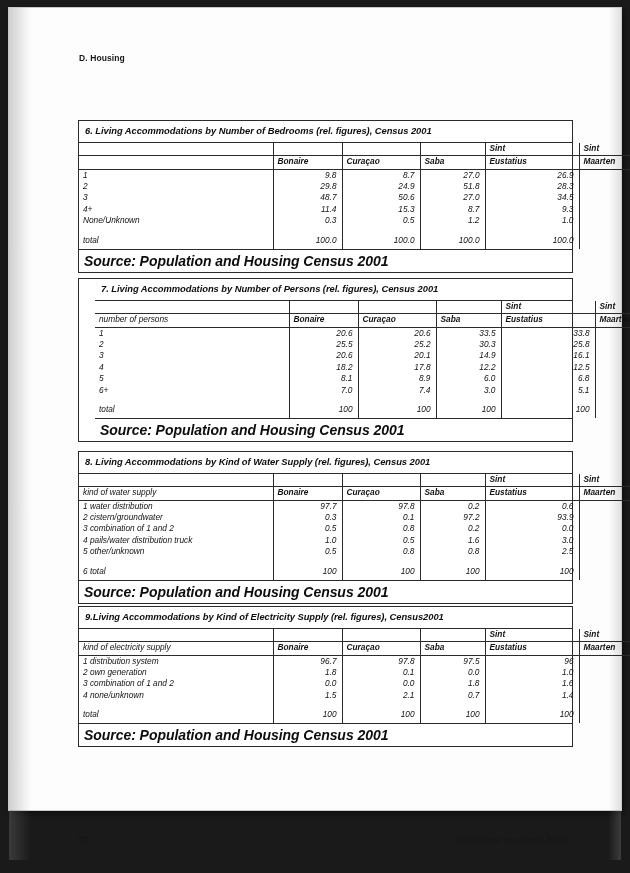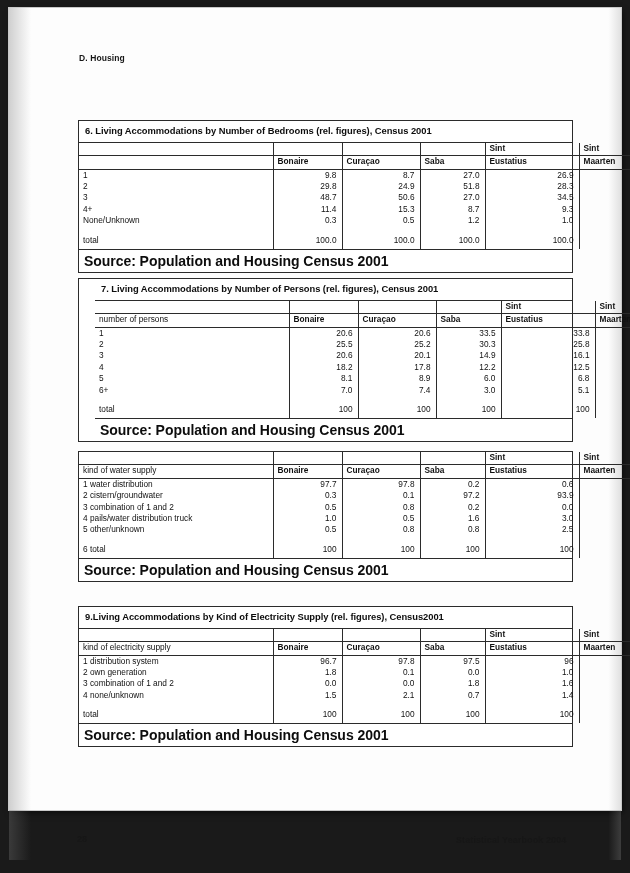--- a/index.html
+++ b/index.html
@@ -71,20 +71,21 @@
   }
 
   
   .tbl-wrap {
     position: absolute;
     left: 69px;
     width: 495px;
     border: 1px solid #2b2b2b;
     background: #fff;
     box-sizing: border-box;
+    font-style: italic;
   }
   .tbl-title {
     font-size: 9.4px;
     font-weight: bold;
     color: #0d0d0d;
     padding: 5px 6px 5px 6px;
     border-bottom: 1px solid #2b2b2b;
     line-height: 1.15;
     letter-spacing: -.05px;
   }
@@ -346,20 +347,21 @@
                 <td>100</td>
                 <td>100</td>
                 <td>100</td>
                 <td>100</td>
               </tr>
             </tbody>
           </table>
           <div class="tbl-source">Source: Population and Housing Census 2001</div>
         </div>
         <div class="tbl-wrap" style="top: 443px;">
+          <div class="tbl-title">8. Living Accommodations by Kind of Water Supply (rel. figures), Census 2001</div>
           <table class="grid">
             <colgroup>
               <col class="c-stub">
               <col class="c-b">
               <col class="c-c">
               <col class="c-s">
               <col class="c-e">
               <col class="c-m">
             </colgroup>
             <thead>

